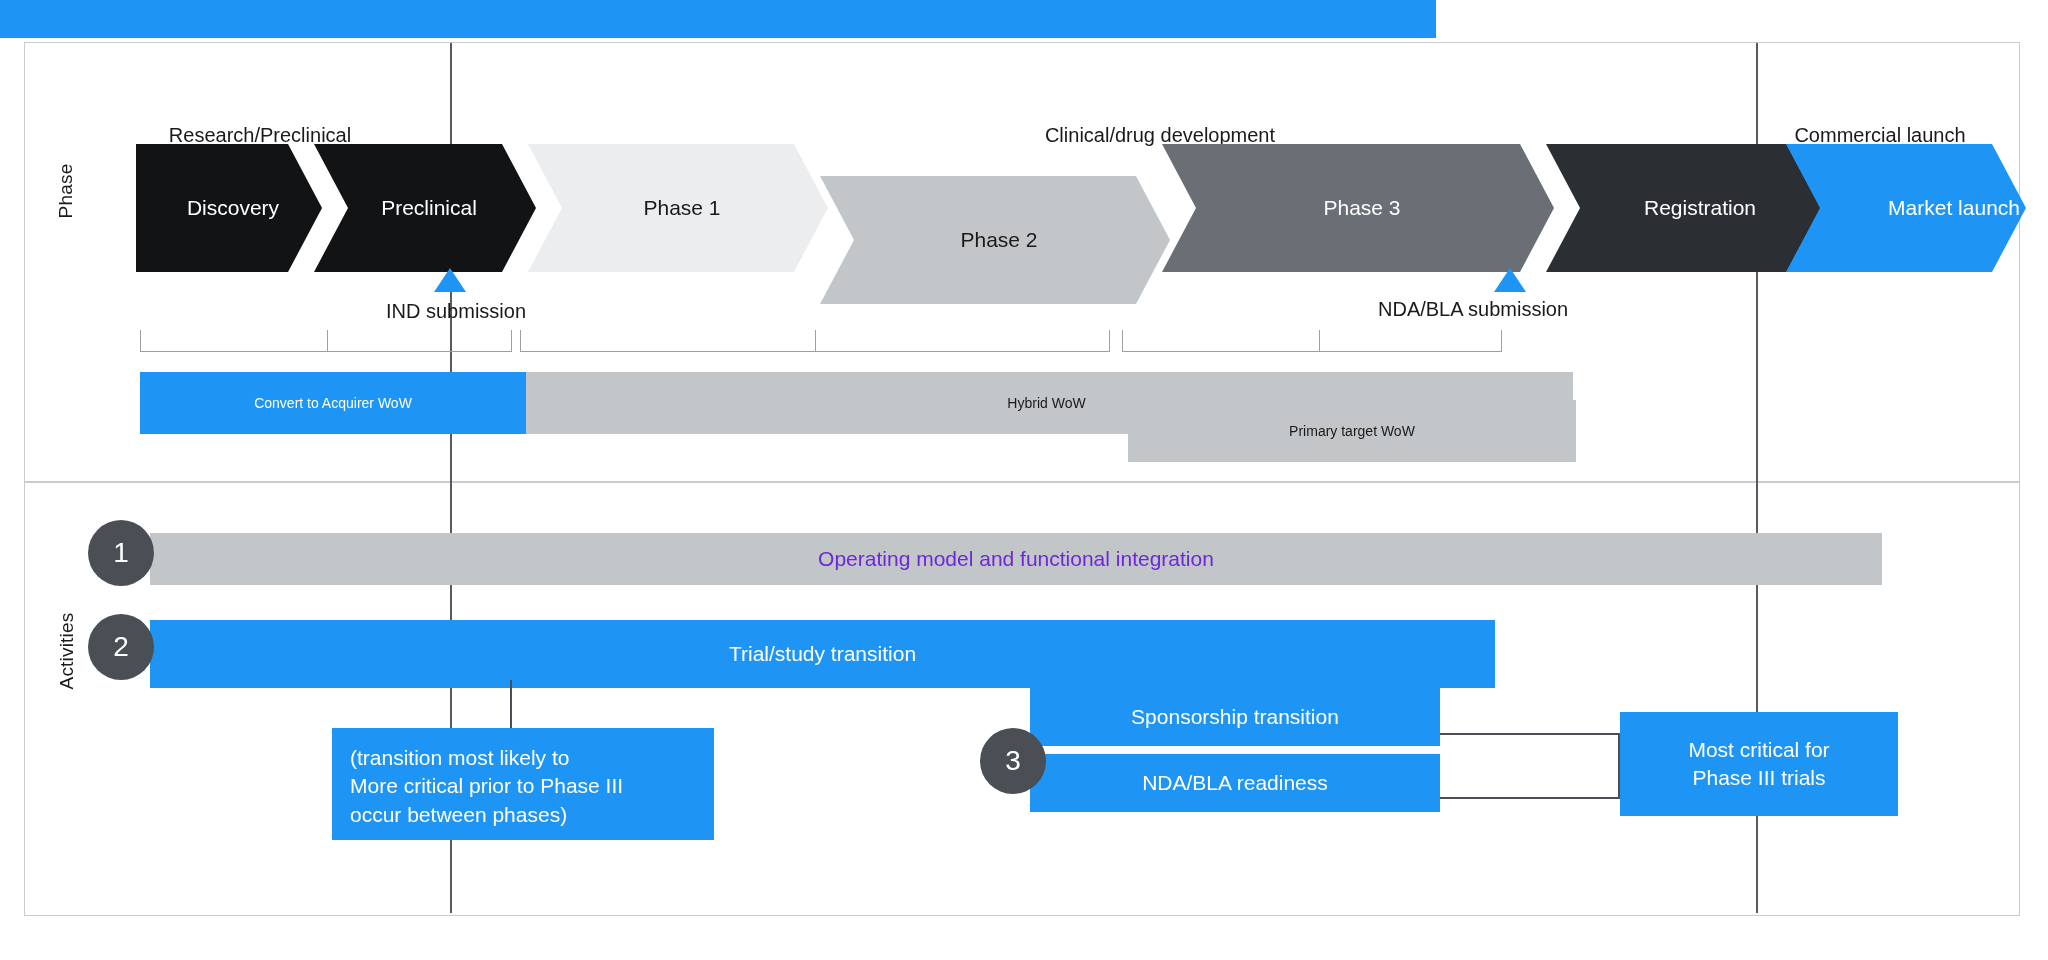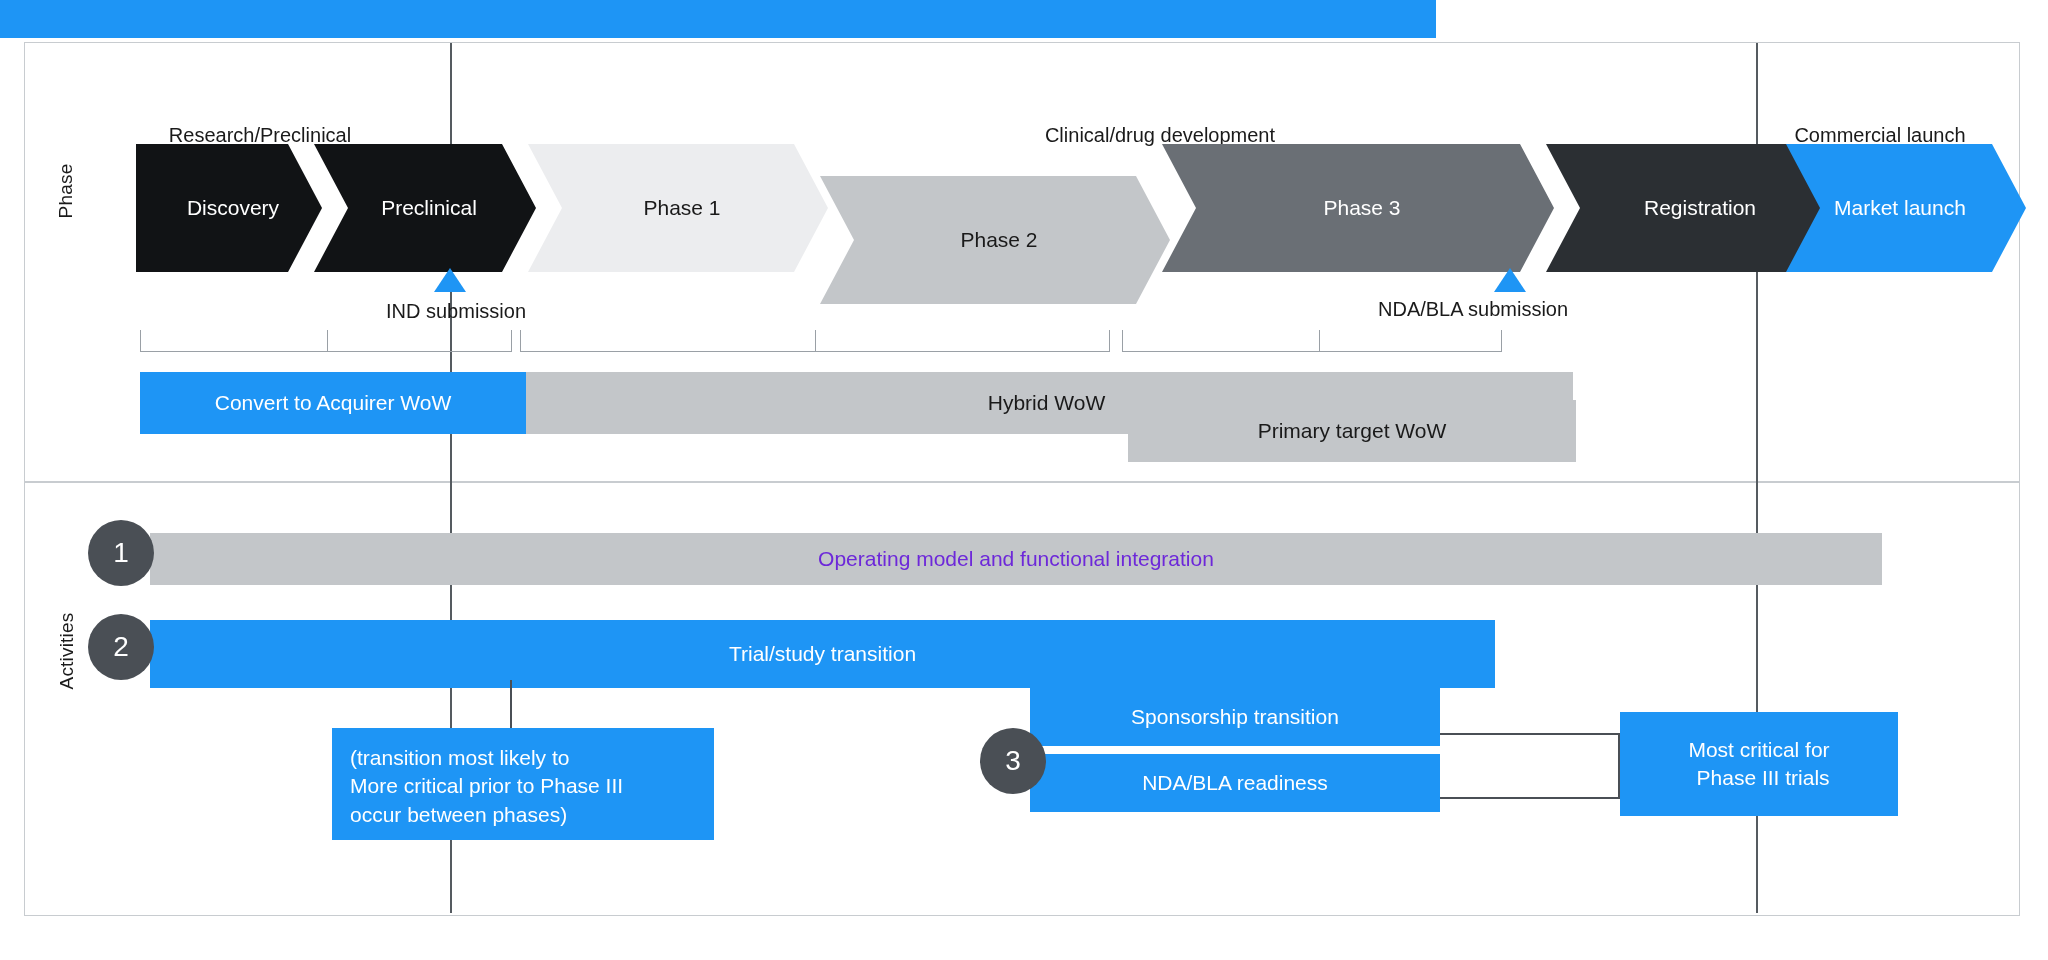--- a/index.html
+++ b/index.html
@@ -107,21 +107,21 @@
     clip-path: polygon(0 0, calc(100% - 34px) 0, 100% 50%, calc(100% - 34px) 100%, 0 100%, 34px 50%);
   }
   #chev-registration {
     left: 1546px; width: 300px; background: #2b2f33;
     clip-path: polygon(0 0, calc(100% - 34px) 0, 100% 50%, calc(100% - 34px) 100%, 0 100%, 34px 50%);
   }
   #chev-market {
     left: 1786px; width: 240px; background: #1e95f5;
     clip-path: polygon(0 0, calc(100% - 34px) 0, 100% 50%, calc(100% - 34px) 100%, 0 100%, 34px 50%);
   }
-  #chev-market .lbl { text-align: left; padding-left: 48px; }
+  #chev-market .lbl { text-align: right; padding-left: 48px; }
 
   
   .tri {
     position: absolute;
     width: 0; height: 0;
     border-left: 16px solid transparent;
     border-right: 16px solid transparent;
     border-bottom: 24px solid #1e95f5;
   }
   #tri-ind { left: 450px; top: 268px; transform: translateX(-16px); }
@@ -158,21 +158,21 @@
   #bracket-2 .tick { left: 294px; }
   #bracket-3 { left: 1122px; top: 330px; width: 380px; }
   #bracket-3 .tick { left: 196px; }
 
   
   .wow {
     position: absolute;
     display: flex;
     align-items: center;
     justify-content: center;
-    font-size: 21px;
+    font-size: 14px;
     box-sizing: border-box;
   }
   #wow-convert { left: 140px; top: 372px; width: 386px; height: 62px; background: #1e95f5; color: #fff; }
   #wow-hybrid { left: 520px; top: 372px; width: 1053px; height: 62px; background: #c3c6c9; color: #1a1a1a; }
   #wow-primary { left: 1128px; top: 400px; width: 448px; height: 62px; background: #c3c6c9; color: #1a1a1a; }
   #wow-blue-tail { left: 140px; top: 428px; width: 1436px; height: 38px; background: #1e95f5; }
   #wow-hybrid .t, #wow-primary .t, #wow-convert .t { pointer-events: none; }
 
   
   .num-badge {
@@ -213,21 +213,21 @@
     padding: 16px 18px 0 18px;
     box-sizing: border-box;
     text-align: left;
   }
   #note-most-critical {
     position: absolute;
     left: 1620px; top: 712px; width: 278px; height: 104px;
     background: #1e95f5; color: #fff;
     font-size: 21px; line-height: 1.35;
     display: flex; align-items: center; justify-content: center;
-    text-align: right;
+    text-align: center;
     padding: 0 14px;
     box-sizing: border-box;
   }
 
   
   .conn {
     position: absolute;
     background: #4a4f55;
   }
   #conn-a { left: 1440px; top: 733px; width: 180px; height: 2px; }

